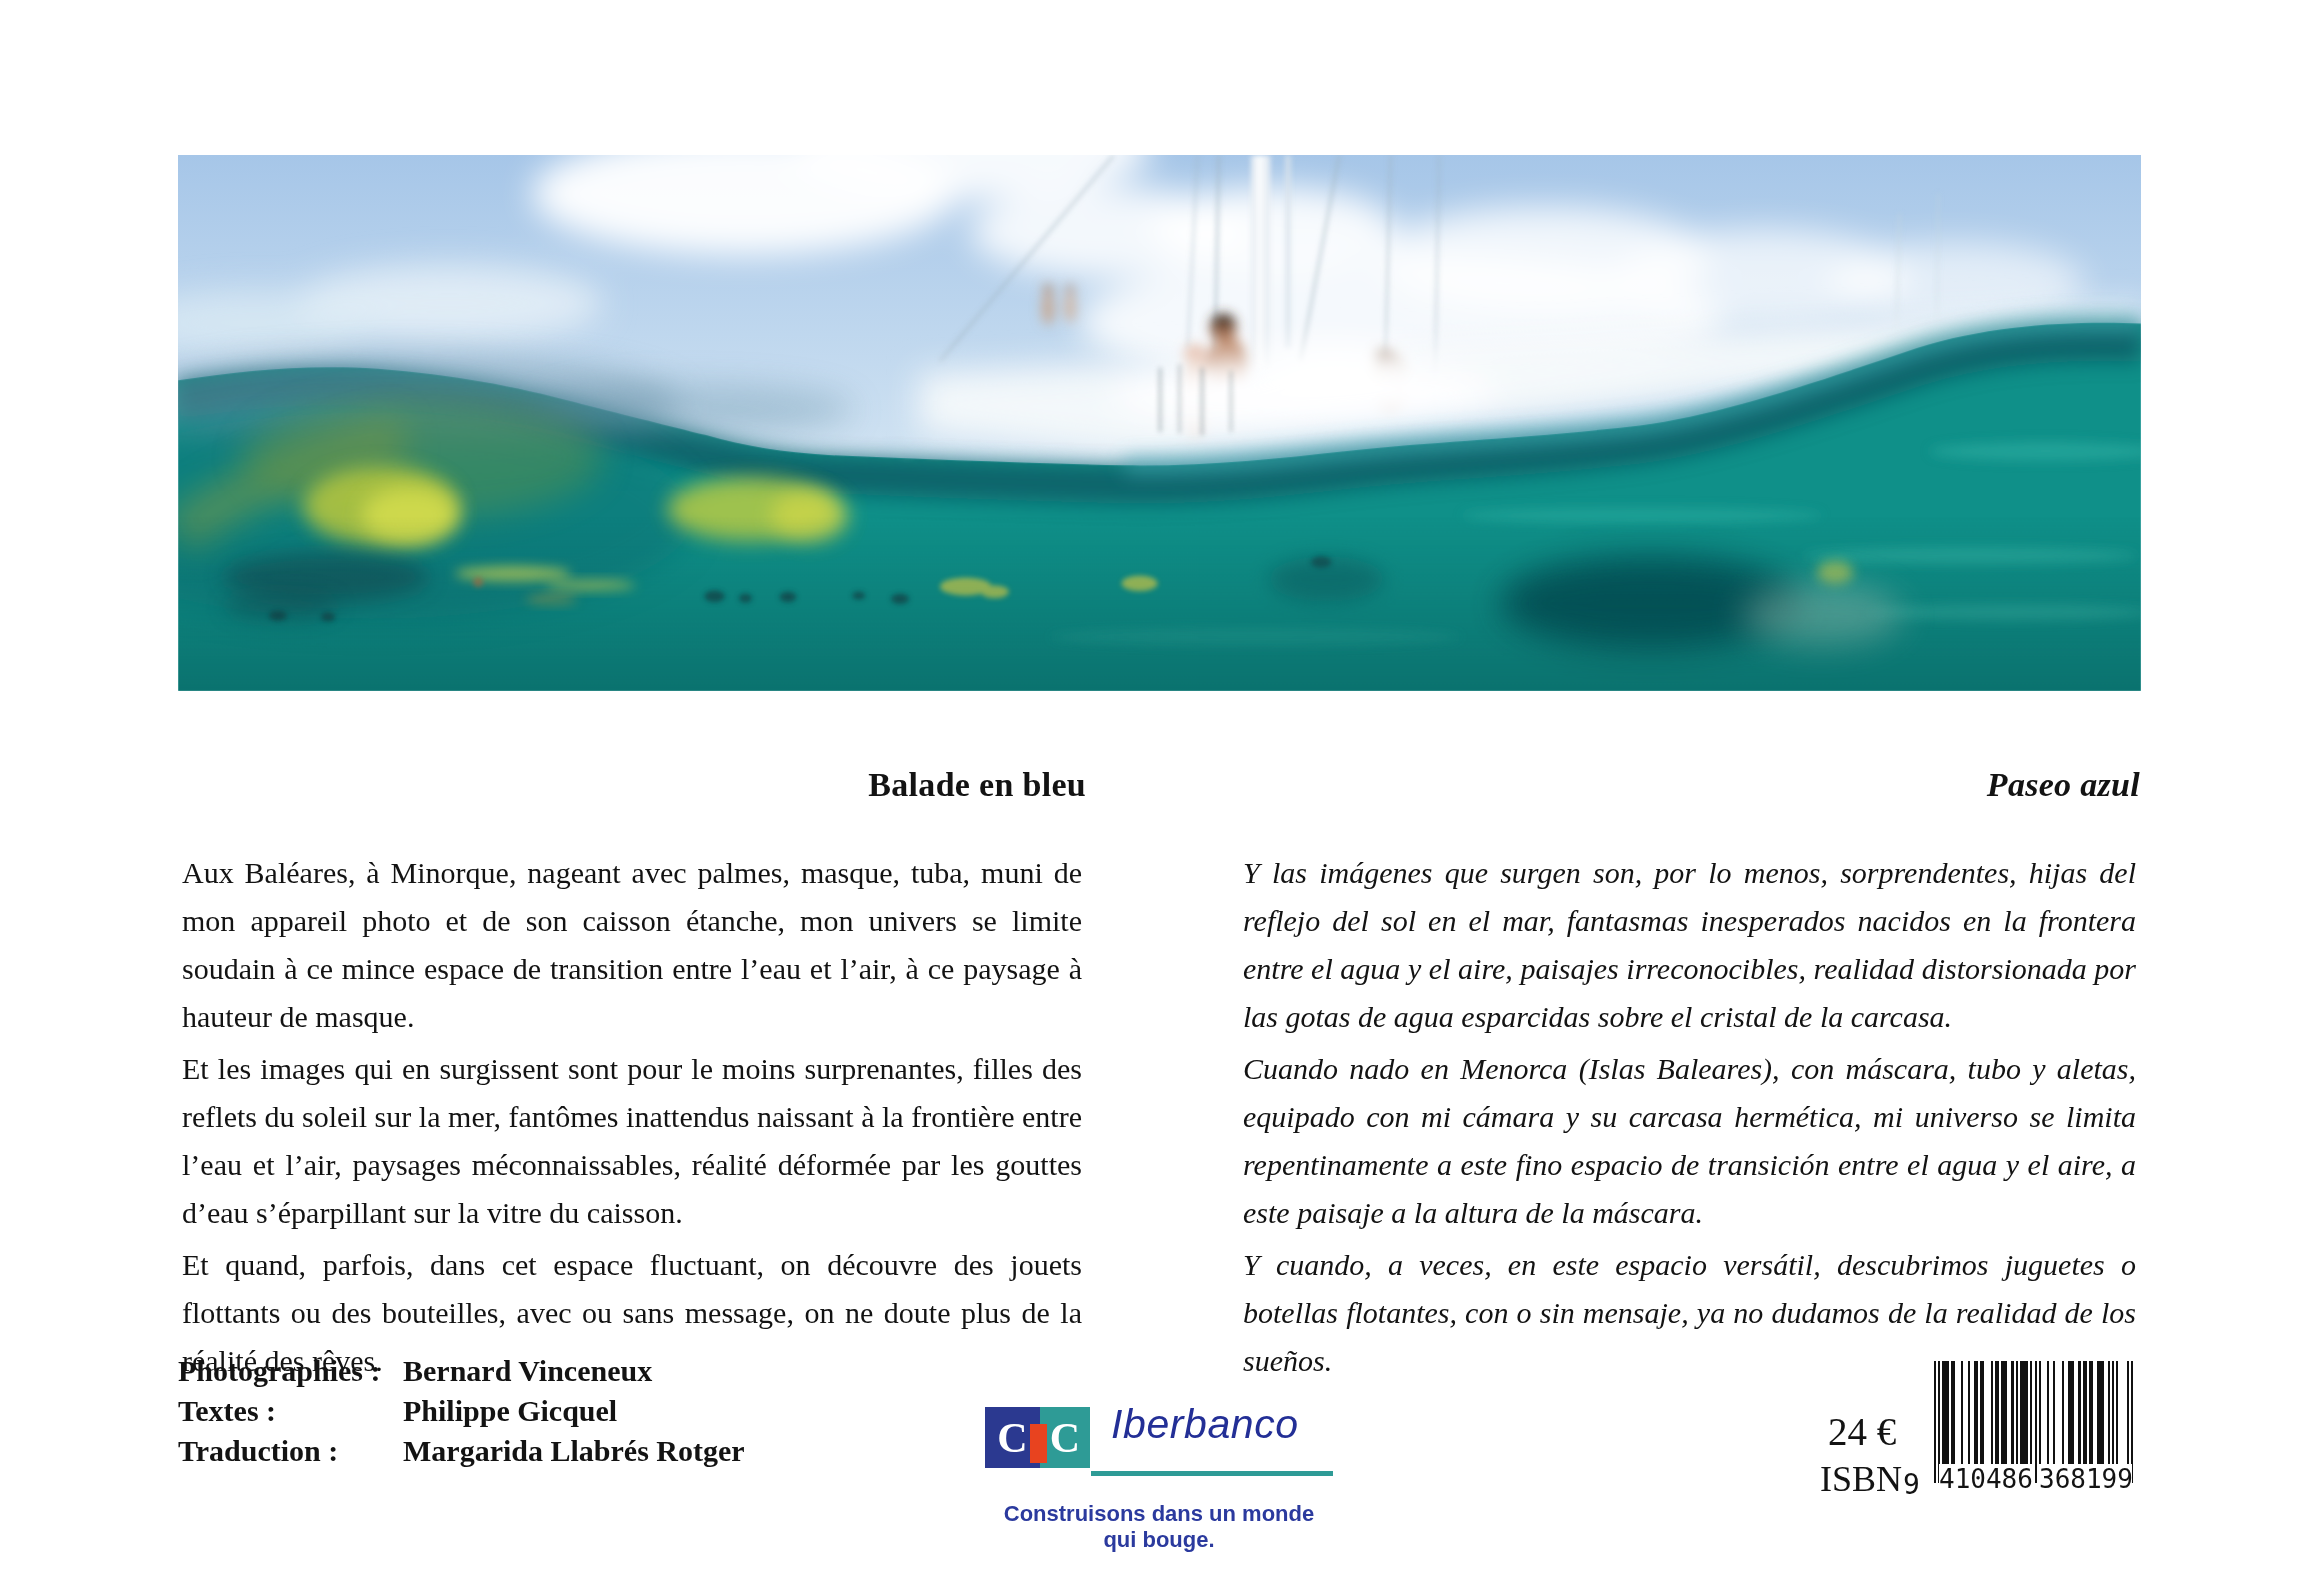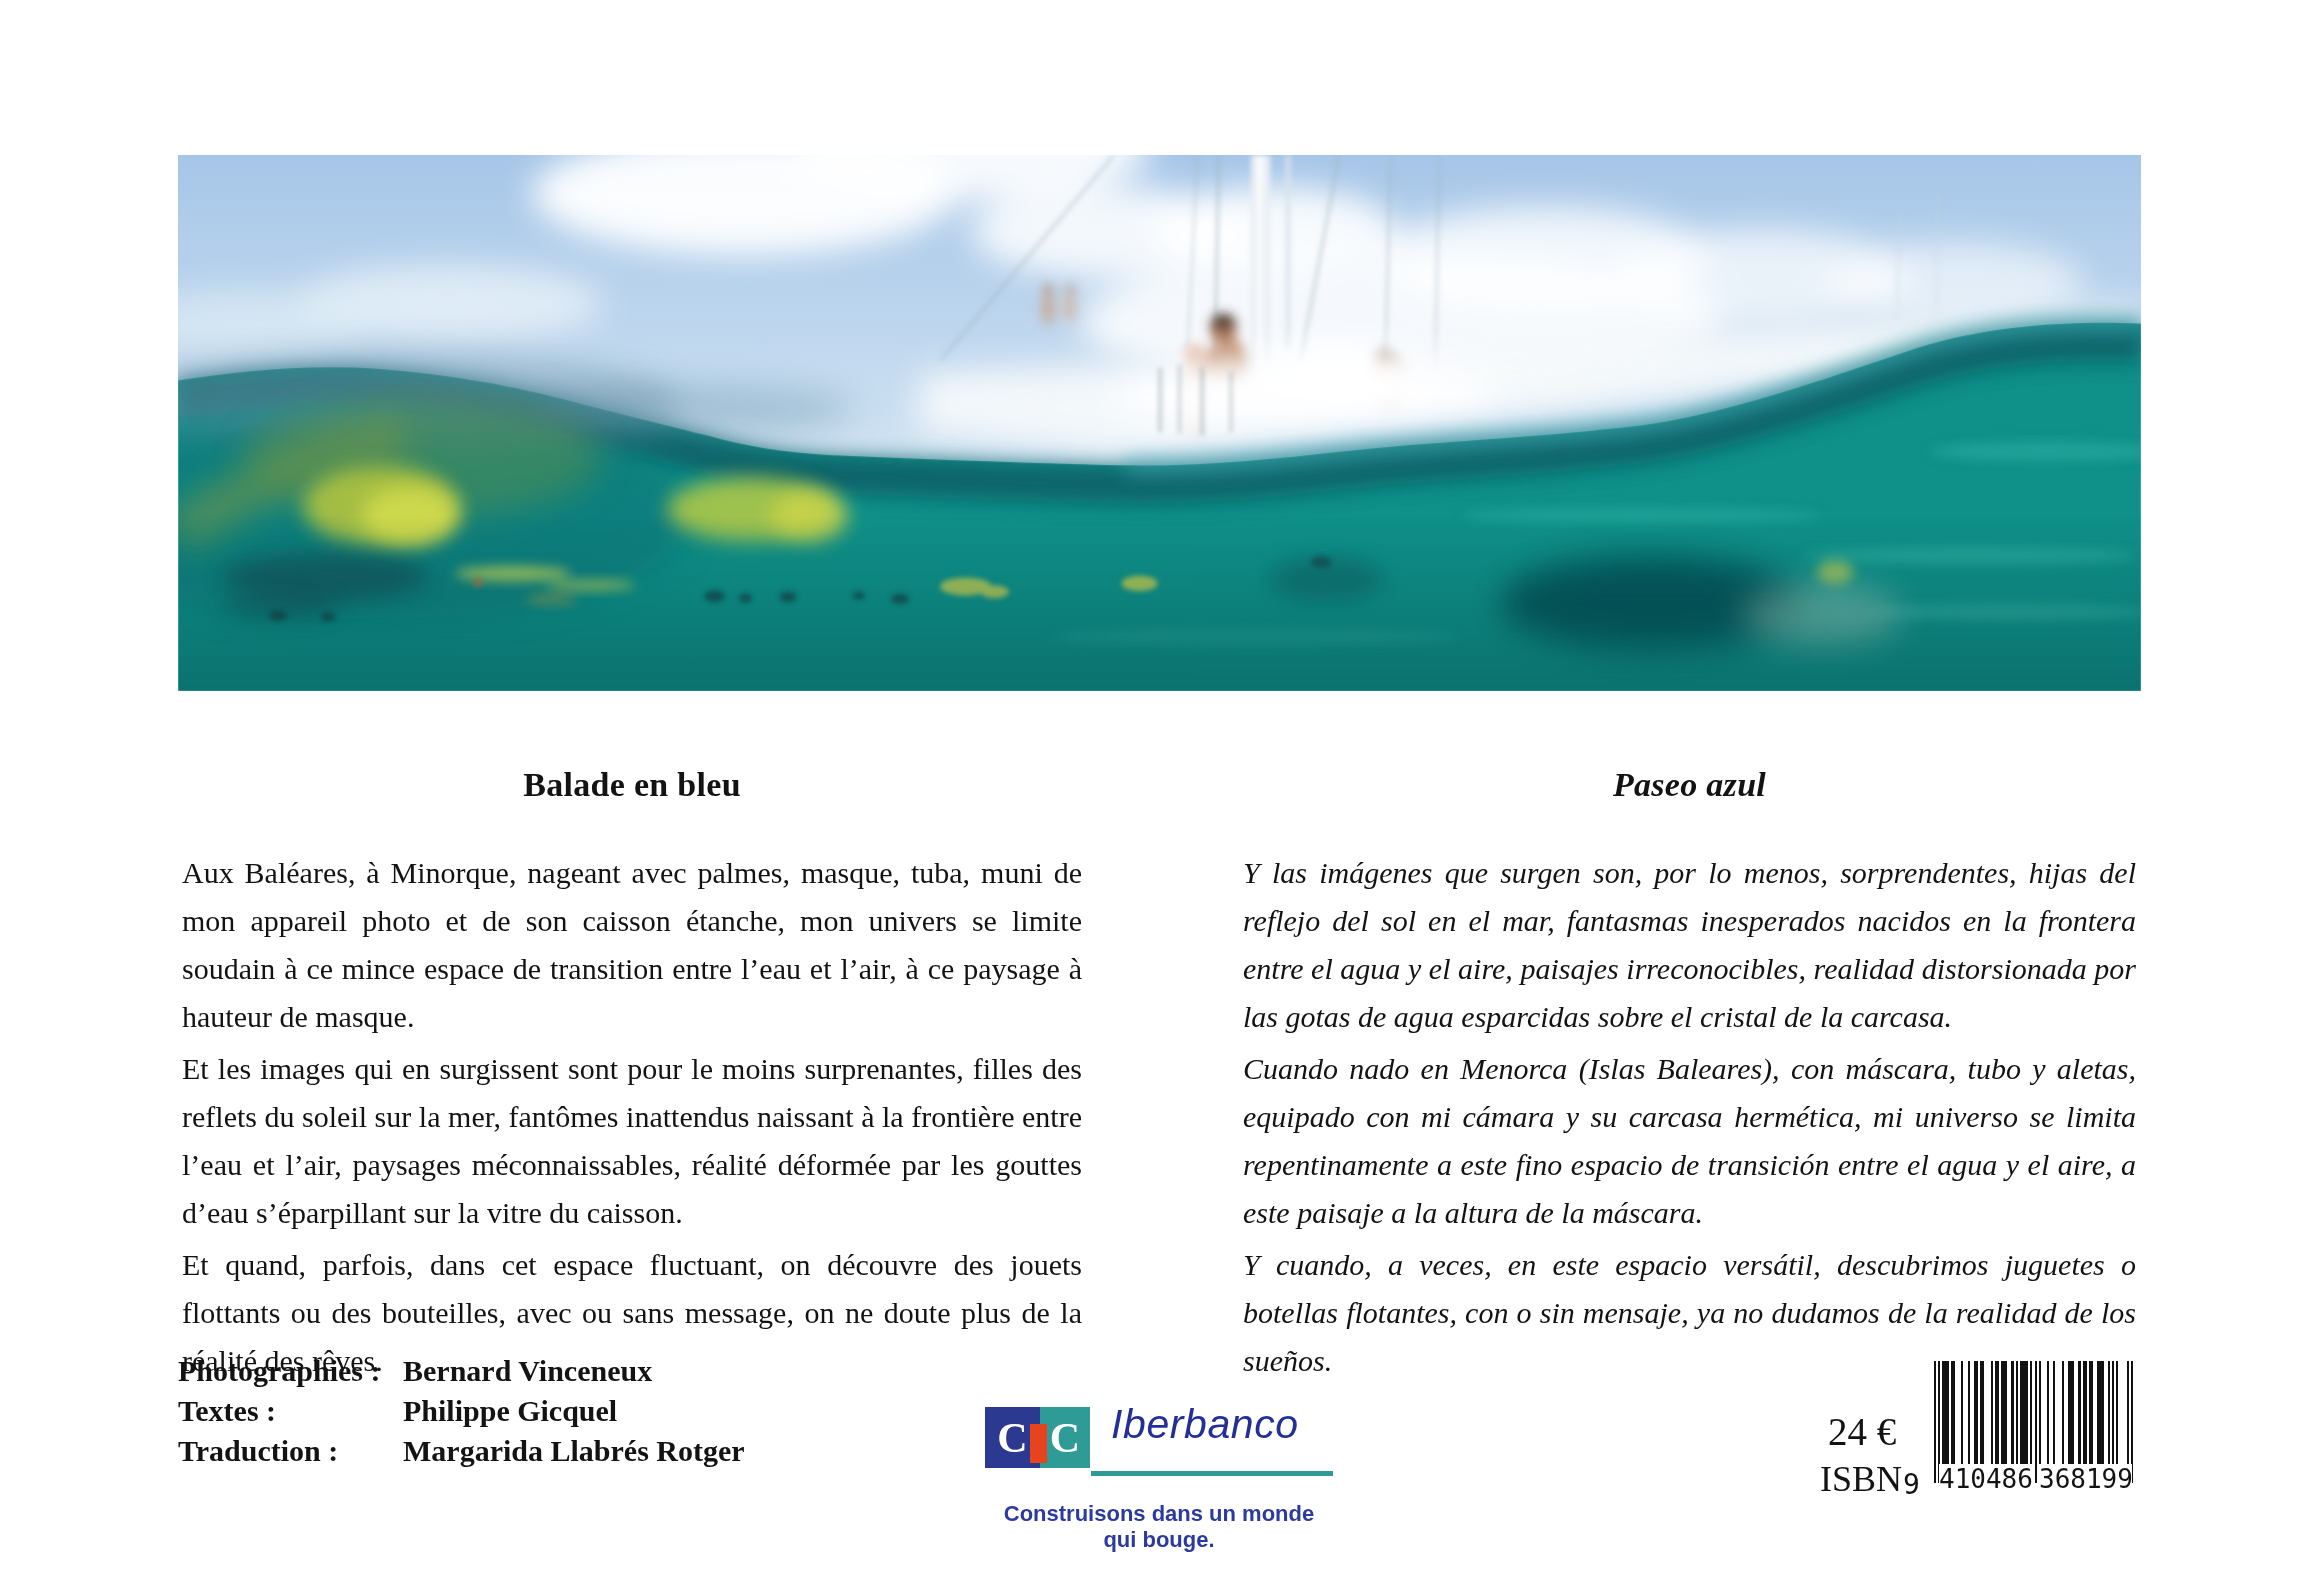--- a/index.html
+++ b/index.html
@@ -4,21 +4,21 @@
 <style>
   html,body{margin:0;padding:0;background:#ffffff;}
   .cover{position:relative;width:2319px;height:1576px;background:#fff;overflow:hidden;
          font-family:"Liberation Serif",serif;color:var(--text_black,#131313);}
   .photo{position:absolute;left:178px;top:155px;width:1963px;height:536px;background:var(--water,#0f9089);}
   .photo svg{display:block;width:100%;height:100%;}
 
   .col{position:absolute;top:766px;}
   .col-left{left:178px;width:908px;}
   .col-right{left:1239px;width:901px;}
-  .col h2{margin:0 0 45px 0;font-size:34px;font-weight:bold;text-align:center;letter-spacing:0.3px;}
+  .col h2{margin:0 0 45px 0;font-size:34px;font-weight:bold;text-align:right;letter-spacing:0.3px;}
   .col-right h2{font-style:italic;}
   .col p{margin:4px;font-size:30px;line-height:48px;text-align:justify;}
   .col-right p{font-style:italic;}
 
   .credits{position:absolute;left:178px;top:1351px;display:grid;grid-template-columns:225px auto;
            font-weight:bold;font-size:30px;line-height:40px;}
   .credits .lbl{white-space:nowrap;}
   .credits .val{white-space:nowrap;}
 
   .logo{position:absolute;left:985px;top:1407px;width:361px;height:129px;}

